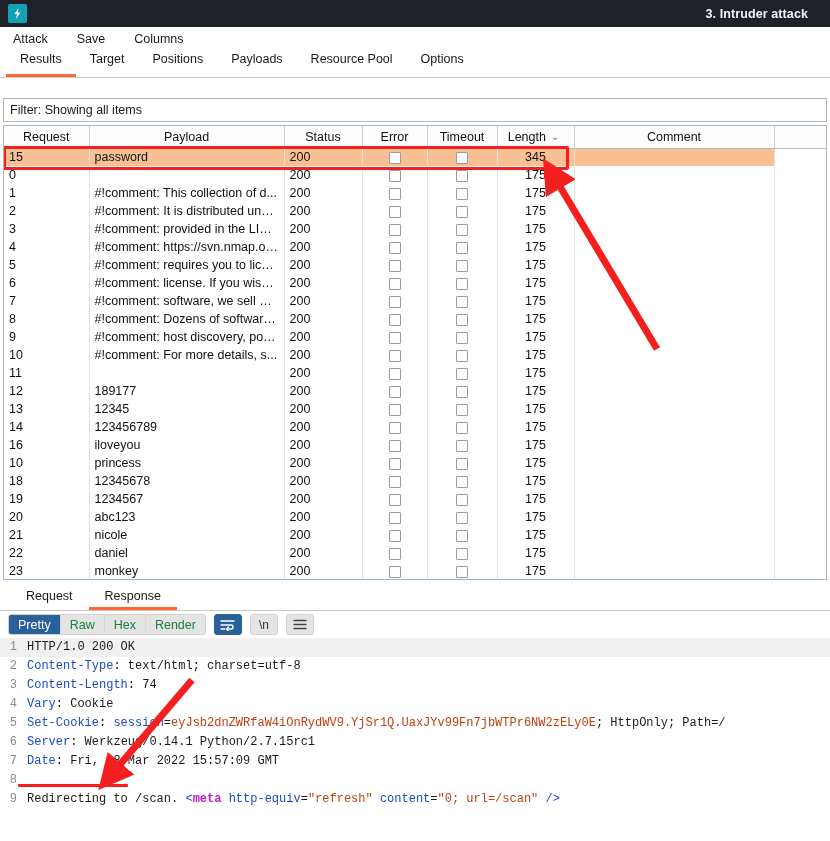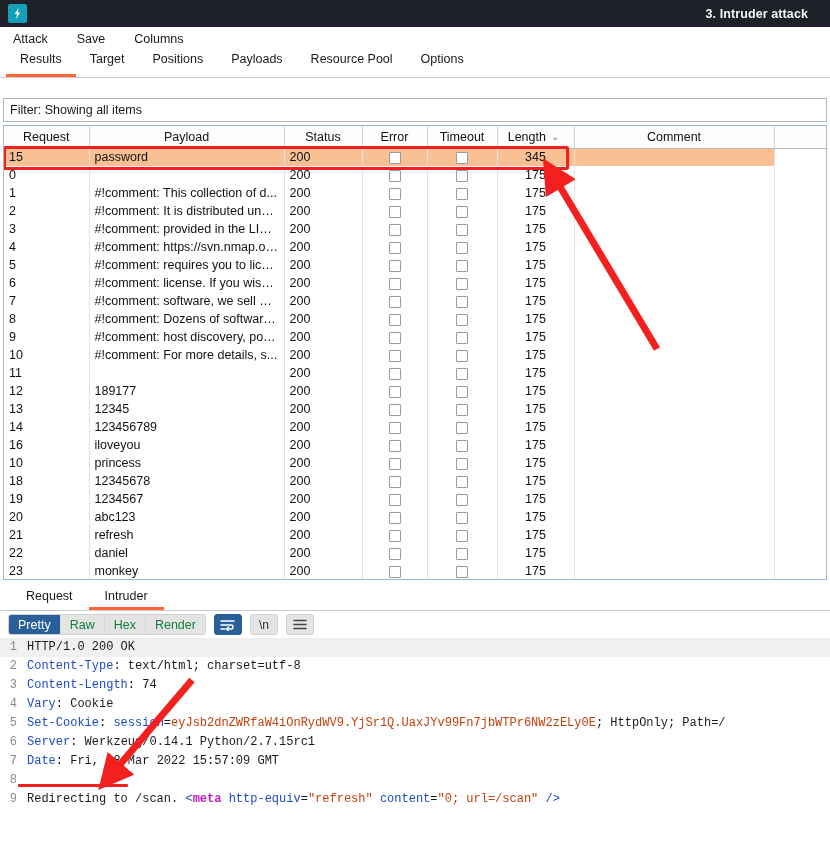--- a/index.html
+++ b/index.html
@@ -534,21 +534,21 @@
             <td class="c-payload">abc123</td>
             <td class="c-status">200</td>
             <td class="c-error"><span class="cellbox"></span></td>
             <td class="c-timeout"><span class="cellbox"></span></td>
             <td class="c-length">175</td>
             <td class="c-comment"></td>
             <td class="c-tail"></td>
           </tr>
           <tr>
             <td class="c-request">21</td>
-            <td class="c-payload">refresh</td>
+            <td class="c-payload">nicole</td>
             <td class="c-status">200</td>
             <td class="c-error"><span class="cellbox"></span></td>
             <td class="c-timeout"><span class="cellbox"></span></td>
             <td class="c-length">175</td>
             <td class="c-comment"></td>
             <td class="c-tail"></td>
           </tr>
           <tr>
             <td class="c-request">22</td>
             <td class="c-payload">daniel</td>
@@ -579,21 +579,21 @@
         <marker id="ah1" markerWidth="5" markerHeight="5" refX="2.2" refY="2.5" orient="auto">
           <path d="M0,0 L5,2.5 L0,5 Z" fill="#f41f1f"></path>
         </marker>
       </defs>
       <line x1="148" y1="203" x2="44" y2="29" stroke="#f41f1f" stroke-width="7" marker-end="url(#ah1)"></line>
     </svg>
   </div>
 
   <div class="msg-tabbar">
     <div class="msg-tab">Request</div>
-    <div class="msg-tab active">Intruder</div>
+    <div class="msg-tab active">Response</div>
   </div>
 
   <div class="editor-toolbar">
     <div class="seg">
       <div class="segbtn active">Pretty</div>
       <div class="segbtn">Raw</div>
       <div class="segbtn">Hex</div>
       <div class="segbtn">Render</div>
     </div>
     <div class="iconbtn active">

